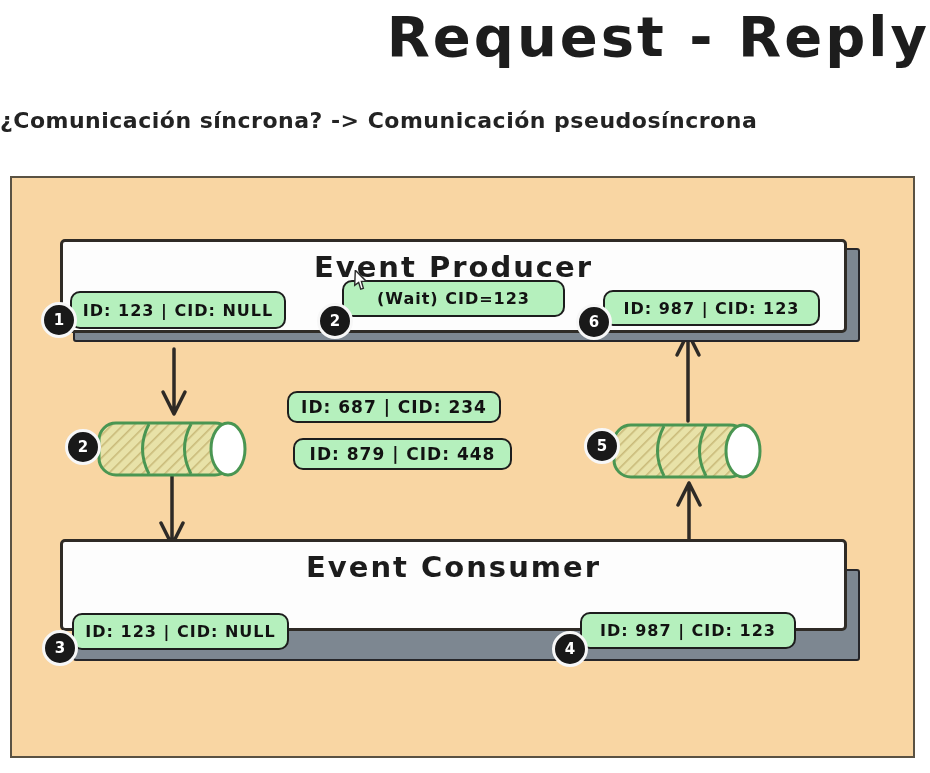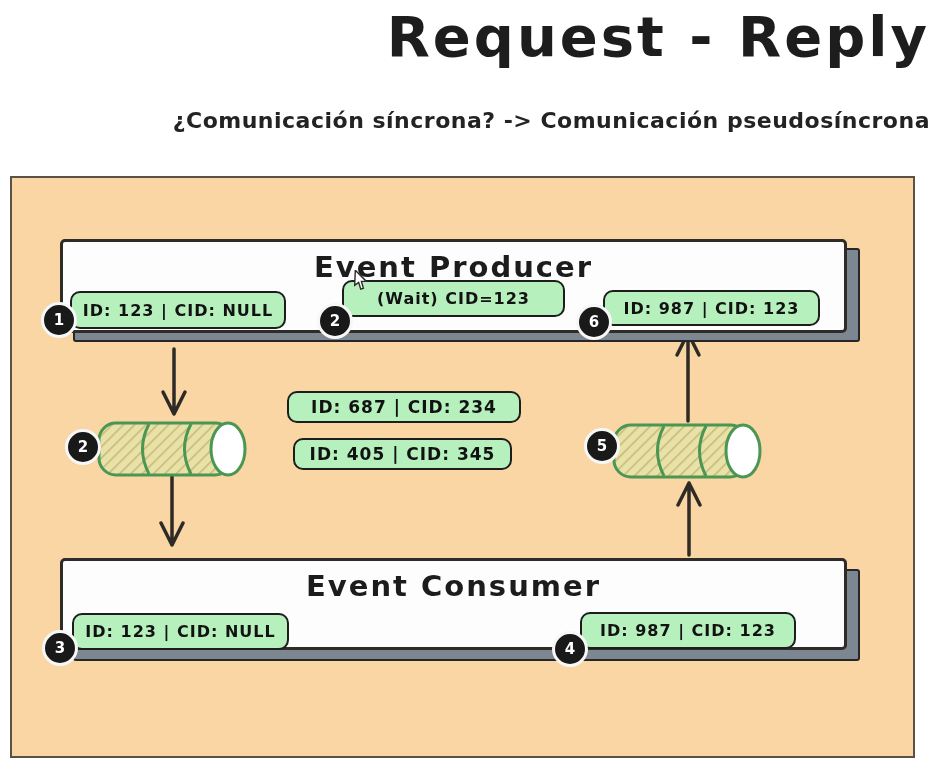--- a/index.html
+++ b/index.html
@@ -7,21 +7,21 @@
     position:relative; width:930px; height:773px; overflow:hidden;
     font-family:"DejaVu Sans", sans-serif; background:#ffffff;
   }
   .main-title {
     position:absolute; top:4px; left:0; width:100%;
     text-align:right; font-size:56px; font-weight:bold;
     color:#1d1d1d; letter-spacing:3px;
   }
   .subtitle {
     position:absolute; top:108px; left:0; width:100%;
-    text-align:right; font-size:22px; font-weight:bold;
+    text-align:left; font-size:22px; font-weight:bold;
     color:#232323; letter-spacing:0.5px;
   }
   .canvas {
     position:absolute; left:10px; top:176px; width:905px; height:582px;
     background:#F9D6A3; border:2px solid #5a5243; box-sizing:border-box;
   }
   .arrows { position:absolute; left:0; top:0; width:905px; height:582px; }
 
   .appbox-shadow {
     position:absolute; background:#7d8791; border:2px solid #26262a;
@@ -129,29 +129,29 @@
       </defs>
       <rect x="4" y="5" width="133" height="52" rx="17" fill="url(#hatchR)" stroke="#4a9652" stroke-width="3"></rect>
       <path d="M54 6 q-13 25 0 50" fill="none" stroke="#4a9652" stroke-width="3"></path>
       <path d="M96 6 q-13 25 0 50" fill="none" stroke="#4a9652" stroke-width="3"></path>
       <ellipse cx="133" cy="31" rx="17" ry="26" fill="#ffffff" stroke="#4a9652" stroke-width="3"></ellipse>
     </svg>
     <div class="badge" style="left:572px; top:250px;">
       <span>5</span>
     </div>
 
-    <div class="pill msg" style="left:275px; top:213px; width:234px; height:32px;text-align:center;">
+    <div class="pill msg" style="left:275px; top:213px; width:214px; height:32px;text-align:center;">
       <span>ID: 687 | CID: 234</span>
     </div>
     <div class="pill msg" style="left:281px; top:260px; width:219px; height:32px;">
-      <span>ID: 405 | CID: 345</span>
+      <span>ID: 879 | CID: 448</span>
     </div>
 
     <div class="appbox-shadow" style="left:61px; top:391px; width:787px; height:92px;"></div>
-    <div class="appbox" style="left:48px; top:380px; width:787px; height:92px;">
+    <div class="appbox" style="left:48px; top:361px; width:787px; height:92px;">
       <div class="appbox-title">Event Consumer</div>
     </div>
 
     <div class="pill" style="left:60px; top:435px; width:217px; height:37px;">
       <span>ID: 123 | CID: NULL</span>
     </div>
     <div class="pill" style="left:568px; top:434px; width:216px; height:37px;">
       <span>ID: 987 | CID: 123</span>
     </div>
 

